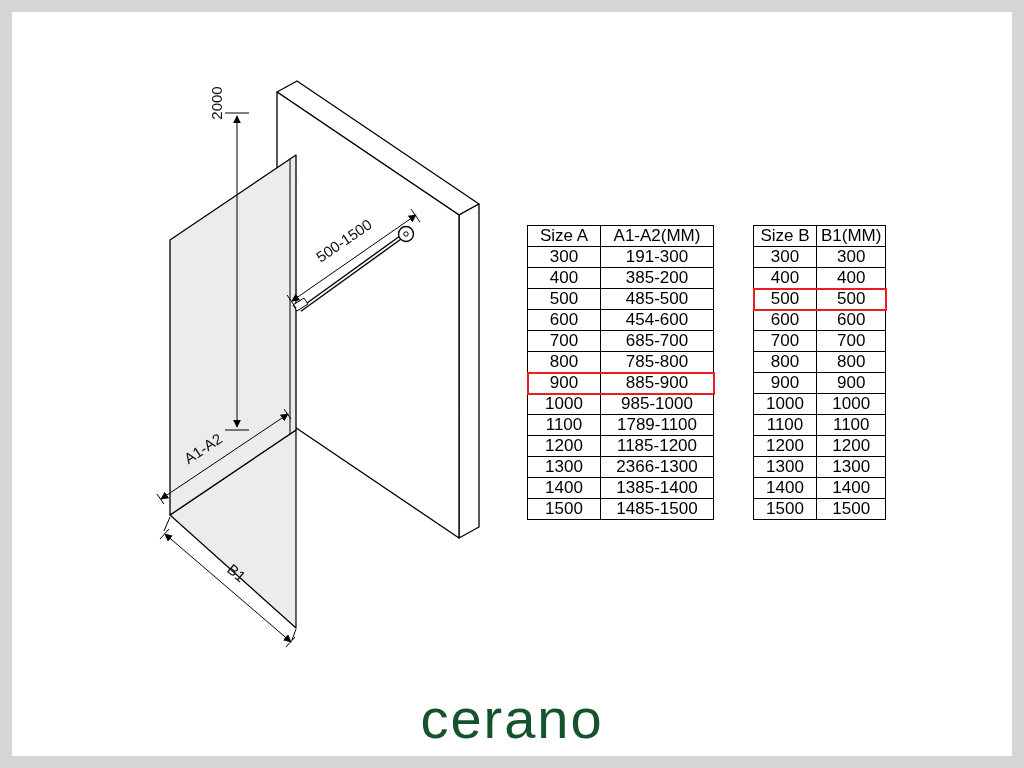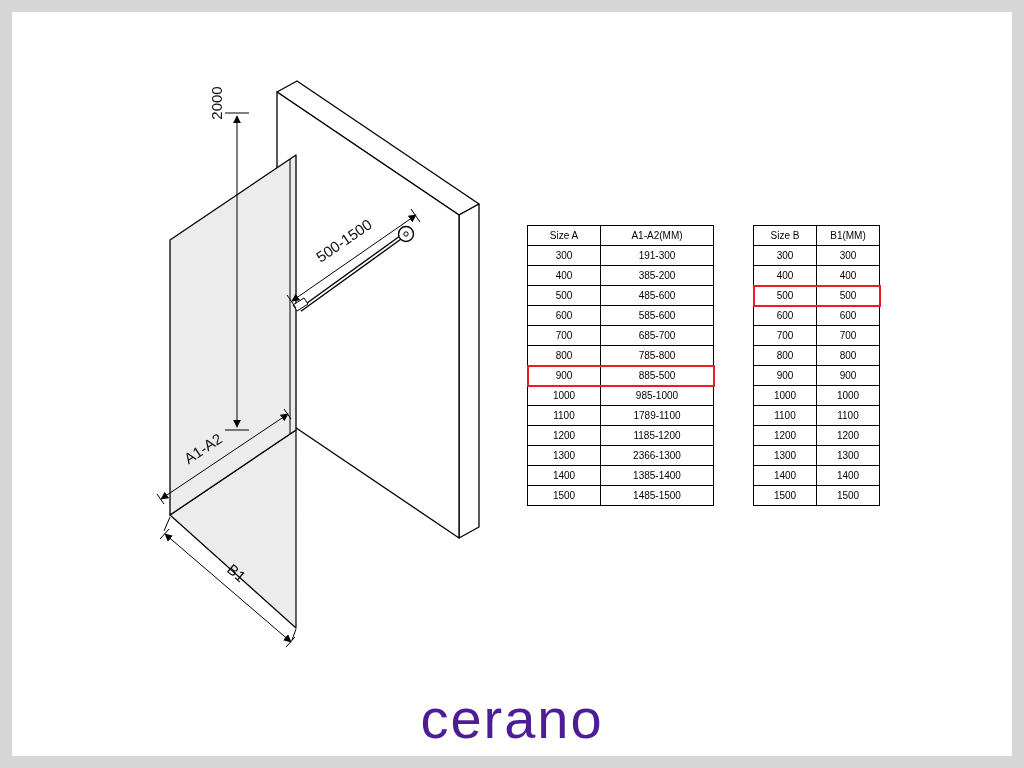--- a/index.html
+++ b/index.html
@@ -24,21 +24,21 @@
     font-family: "Liberation Sans", sans-serif;
     font-size: 15px;
     fill: #111111;
   }
   .table-wrap { position: absolute; }
   .table-a { left: 527px; top: 225px; }
   .table-b { left: 753px; top: 225px; }
   table.size-table {
     border-collapse: collapse;
     font-family: "Liberation Sans", sans-serif;
-    font-size: 10px;
+    font-size: 17px;
     color: #000;
   }
   table.size-table th, table.size-table td {
     border: 1px solid #000;
     height: 19px;
     padding: 0 4px;
     text-align: center;
     font-weight: 400;
     white-space: nowrap;
   }
@@ -47,21 +47,21 @@
   .table-b th, .table-b td { width: 54px; }
   tr.highlight { outline: 2px solid #ec1c24; outline-offset: -1px; }
   .brand {
     position: absolute;
     left: 0; right: 0; top: 686px;
     text-align: center;
     font-family: "Liberation Sans", sans-serif;
     font-weight: 300;
     font-size: 56px;
     letter-spacing: 2px;
-    color: #4c1d95;
+    color: #14532d;
   }
 </style>
 </head>
 <body>
 
 <div class="page">
   <div class="surface"></div>
 
   <svg class="diagram-svg" viewBox="0 0 520 700">
     <defs>
@@ -132,37 +132,37 @@
           <tr>
             <td>300</td>
             <td>191-300</td>
           </tr>
           <tr>
             <td>400</td>
             <td>385-200</td>
           </tr>
           <tr>
             <td>500</td>
-            <td>485-600</td>
+            <td>485-500</td>
           </tr>
           <tr>
             <td>600</td>
-            <td>585-600</td>
+            <td>454-600</td>
           </tr>
           <tr>
             <td>700</td>
             <td>685-700</td>
           </tr>
           <tr>
             <td>800</td>
             <td>785-800</td>
           </tr>
           <tr class="highlight" style="outline-color: rgb(236, 28, 36);">
             <td>900</td>
-            <td>885-500</td>
+            <td>885-900</td>
           </tr>
           <tr>
             <td>1000</td>
             <td>985-1000</td>
           </tr>
           <tr>
             <td>1100</td>
             <td>1789-1100</td>
           </tr>
           <tr>

